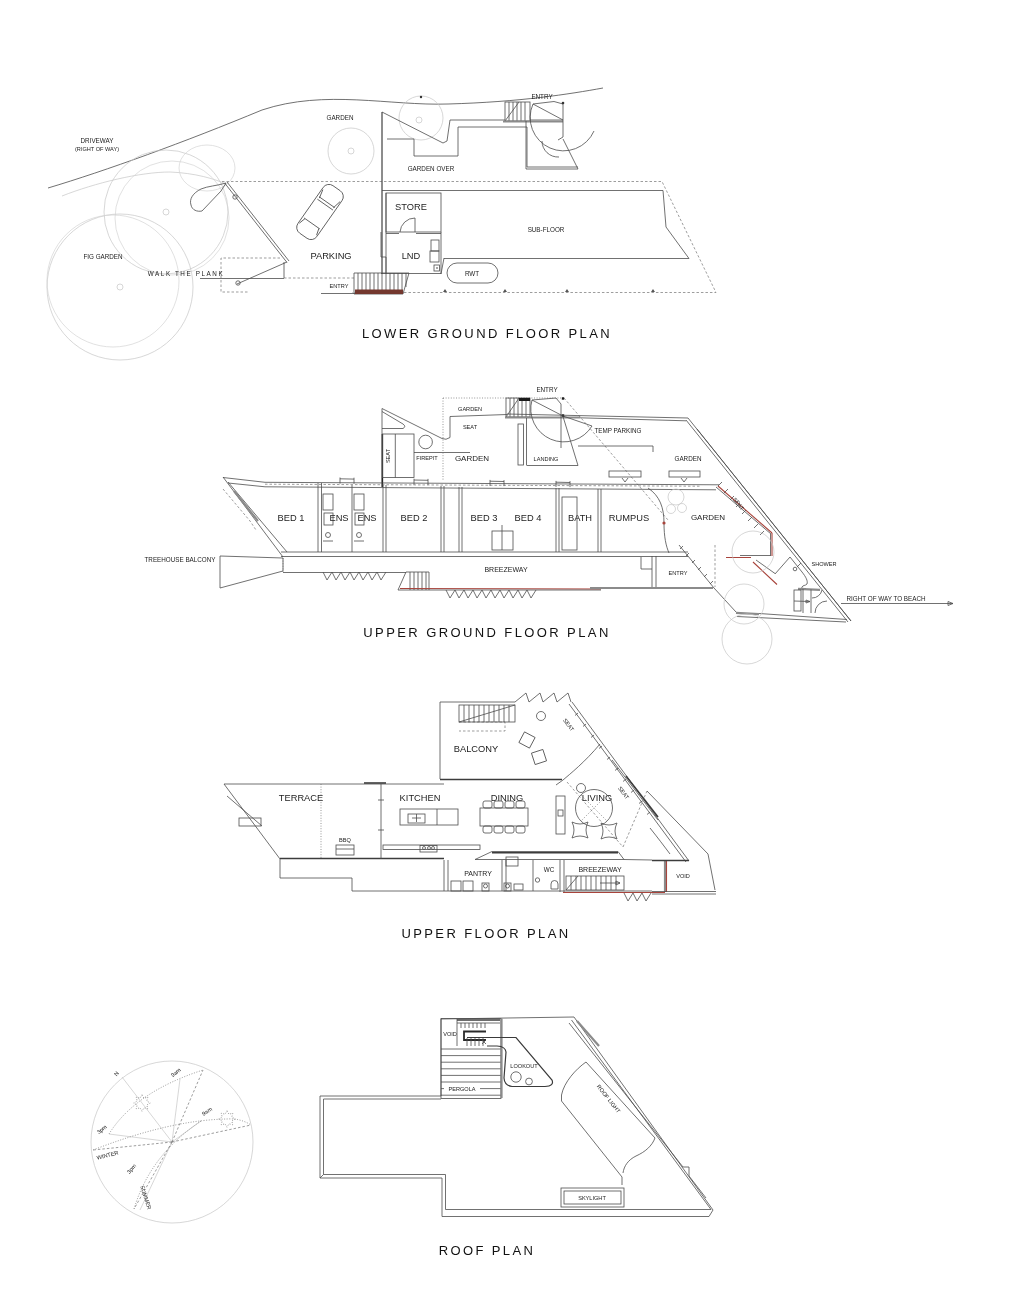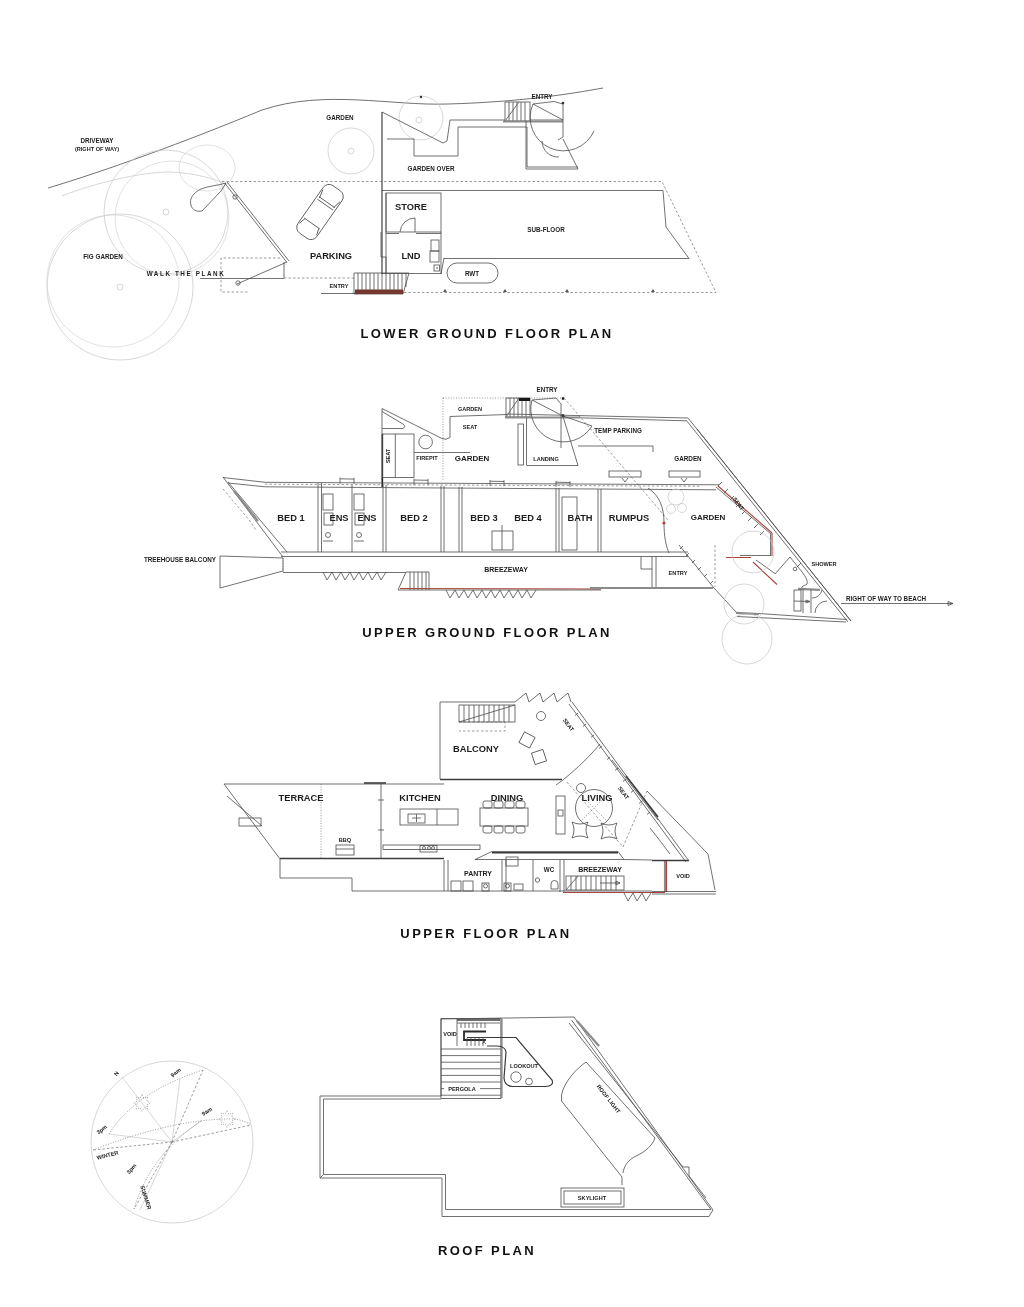--- a/index.html
+++ b/index.html
@@ -1,16 +1,16 @@
 <!DOCTYPE html>
 <html><head>
 <meta charset="utf-8">
 <style>
 html,body{margin:0;padding:0;background:#ffffff;}
-#page{width:1024px;height:1307px;position:relative;background:#ffffff;overflow:hidden;font-weight:bold;}
+#page{width:1024px;height:1307px;position:relative;background:#ffffff;overflow:hidden;}
 svg{position:absolute;left:0;top:0;}
 text{font-family:"Liberation Sans",sans-serif;fill:#1c1c1c;}
 .t9{font-size:9.3px;}
 .t8{font-size:8px;}
 .t7{font-size:7px;}
 .t6{font-size:6.3px;}
 .t5{font-size:5.6px;}
 .ttl{font-size:13px;letter-spacing:2.4px;fill:#111;}
 .w{stroke:#4d4d4d;stroke-width:0.8;fill:none;}
 .w2{stroke:#3c3c3c;stroke-width:1.6;fill:none;}

